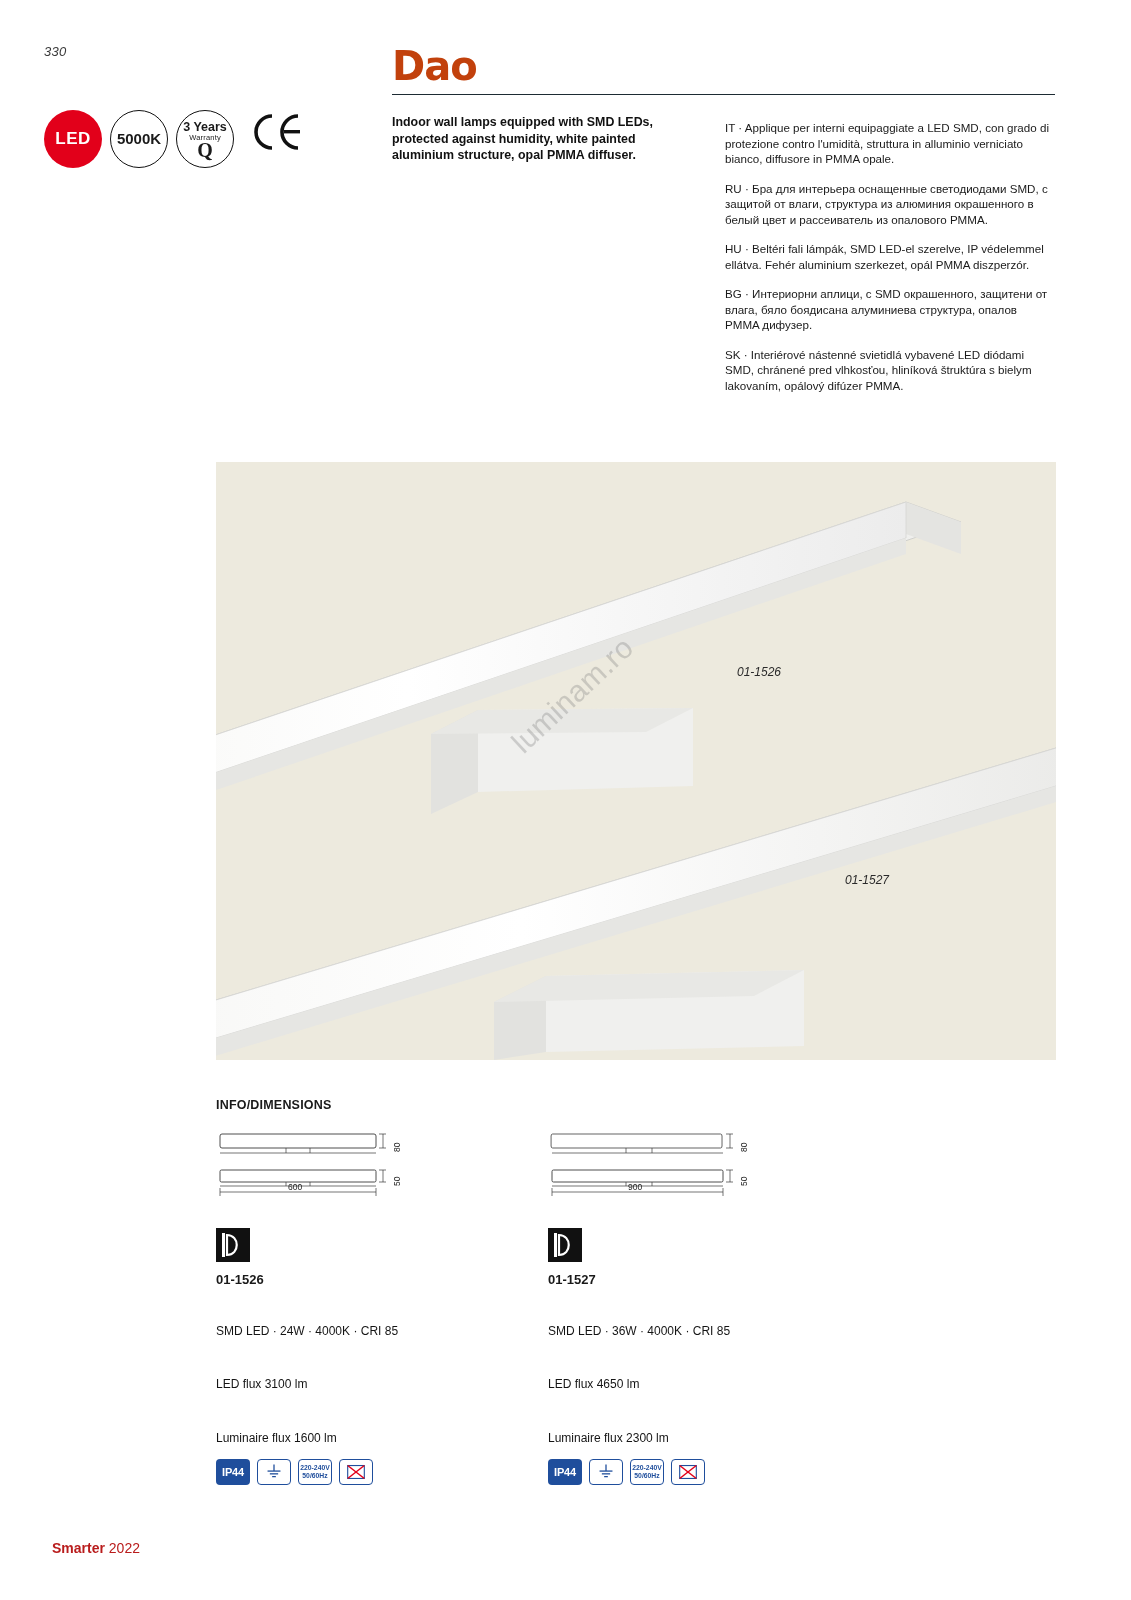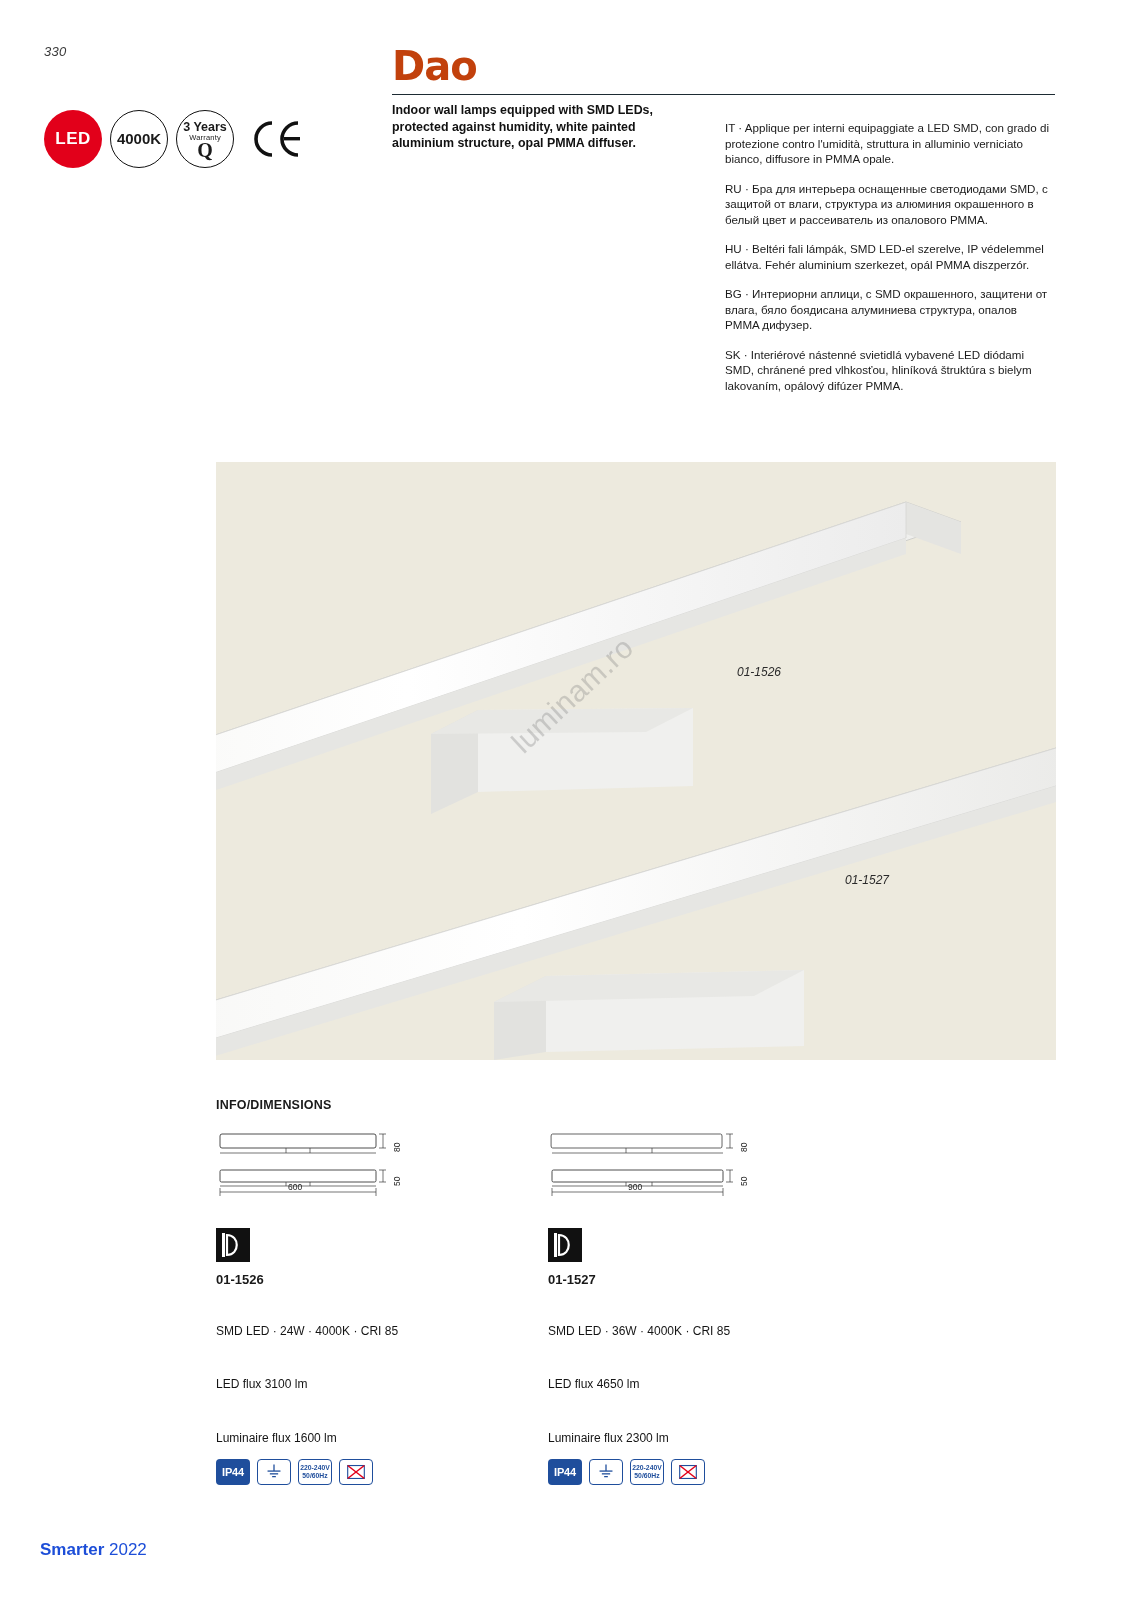--- a/index.html
+++ b/index.html
@@ -25,21 +25,21 @@
     color: #3a3a3a;
     letter-spacing: 0.3px;
   }
 
   
   .badges {
     position: absolute;
     left: 44px;
     top: 110px;
     display: flex;
-    align-items: center;
+    align-items: flex-start;
     gap: 8px;
   }
   .badge-circle {
     width: 58px;
     height: 58px;
     border-radius: 50%;
     display: flex;
     align-items: center;
     justify-content: center;
     box-sizing: border-box;
@@ -100,21 +100,21 @@
   }
   .title-rule {
     border-bottom: 1.2px solid #1d2b33;
     margin-top: 8px;
   }
 
   
   .desc-en {
     position: absolute;
     left: 392px;
-    top: 102px;
+    top: 114px;
     width: 300px;
     font-size: 12.4px;
     font-weight: bold;
     line-height: 1.33;
     color: #111;
   }
   .desc-col {
     position: absolute;
     left: 725px;
     top: 120px;
@@ -249,39 +249,39 @@
     height: 34px;
     background: #111;
     position: relative;
     margin-bottom: 10px;
   }
   .symbol-square svg { position:absolute; left:0; top:0; }
 
   
   .footer {
     position: absolute;
-    left: 40px;
+    left: 52px;
     top: 1540px;
-    font-size: 17px;
-    color: #1d4ed8;
+    font-size: 14px;
+    color: #b91c1c;
   }
   .footer b { font-weight: bold; }
   .footer span.year { font-weight: normal; }
 </style>
 </head>
 <body>
 
 <div class="page-number">330</div>
 
 <div class="badges">
   <div class="badge-circle badge-led">
     <span>LED</span>
   </div>
   <div class="badge-circle badge-outline">
-    <span class="badge-k">4000K</span>
+    <span class="badge-k">5000K</span>
   </div>
   <div class="badge-circle badge-outline">
     <span class="badge-years">3 Years</span>
     <span class="badge-warranty">Warranty</span>
     <span class="badge-q">Q</span>
   </div>
   <div class="ce-mark">
     <svg width="62" height="44" viewBox="0 0 62 44">
       <path d="M26 6 A16 16 0 1 0 26 38" fill="none" stroke="#111" stroke-width="3.6"></path>
       <path d="M52 6 A16 16 0 1 0 52 38" fill="none" stroke="#111" stroke-width="3.6"></path>

